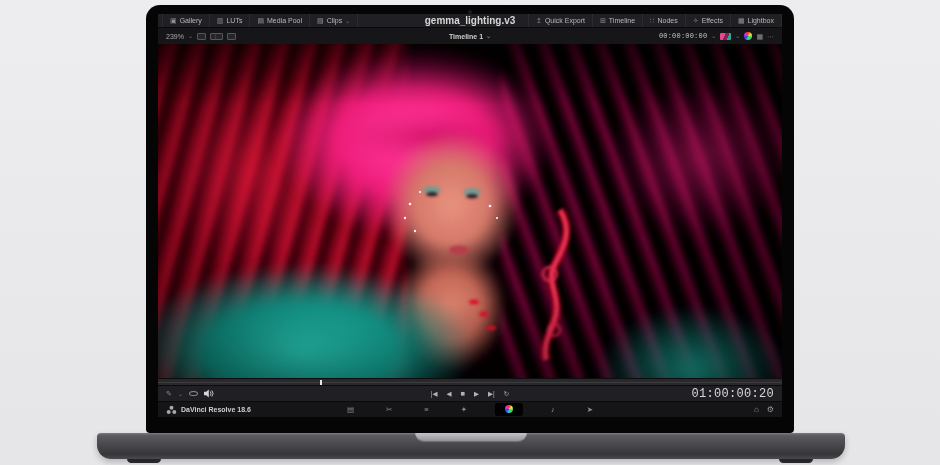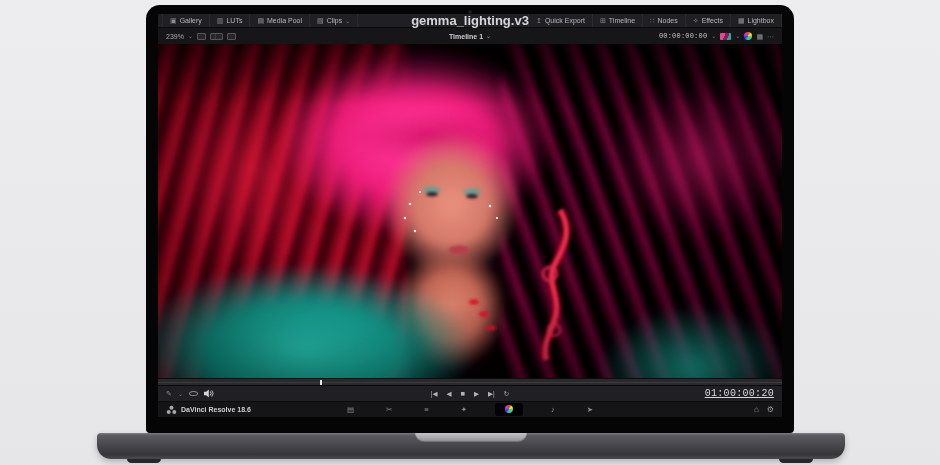--- a/index.html
+++ b/index.html
@@ -31,21 +31,21 @@
   .row1 { height:14px; flex:0 0 14px; background:#202024; border-bottom:1px solid #0a0a0b;
           display:flex; align-items:center; position:relative; font-size:7px; }
   .tb-group { display:flex; height:100%; align-items:stretch; }
   .tb-group.right { margin-left:auto; }
   .tb-btn { display:flex; align-items:center; gap:3px; padding:0 7px; border-right:1px solid #2c2c30; cursor:default; }
   .tb-group.left .tb-btn:first-child { border-left:1px solid #2c2c30; margin-left:4px; }
   .tb-group.right .tb-btn:first-child { border-left:1px solid #2c2c30; }
   .glyph { font-size:7px; color:#8e8e92; line-height:1; }
   .chev { font-size:6px; color:#7a7a7e; line-height:1; }
   .proj-title { position:absolute; left:50%; transform:translateX(-50%);
-                font-size:13px; font-weight:bold; color:#d6d6d8; white-space:nowrap; }
+                font-size:10px; font-weight:bold; color:#d6d6d8; white-space:nowrap; }
 
   
   .row2 { height:16px; flex:0 0 16px; background:#161618; display:flex; align-items:center;
           position:relative; font-size:7px; padding:0 8px; color:#a9a9ac; }
   .row2-left, .row2-right { display:flex; align-items:center; gap:4px; }
   .row2-right { margin-left:auto;padding-left:8px; }
   .tgl { width:9px; height:7px; border:1px solid #55555a; border-radius:1px; background:#26262a; }
   .tgl.wide { width:13px; background:linear-gradient(90deg,#26262a 0 4px,#3a3a3f 4px 5px,#26262a 5px); }
   .timeline-sel { position:absolute; left:50%; transform:translateX(-50%); display:flex; gap:3px;
                   align-items:center; font-weight:bold; color:#cfcfd1; white-space:nowrap; }
@@ -261,21 +261,21 @@
           </svg>
         </div>
         <div class="trans-center">
           <span>|◀</span>
           <span>◀</span>
           <span class="big">■</span>
           <span>▶</span>
           <span>▶|</span>
           <span>↻</span>
         </div>
-        <div class="trans-right tc" style="font-size:10px;color:#d8d8da;text-decoration:underline;">01:00:00:20</div>
+        <div class="trans-right tc" style="font-size:12px;color:#d8d8da;">01:00:00:20</div>
       </div>
 
       <div class="pagebar">
         <div class="brand">
           <svg width="11" height="10" viewBox="0 0 11 10">
             <circle cx="5.5" cy="2.7" r="2" fill="#a8a8ab"></circle>
             <circle cx="2.7" cy="7.1" r="2" fill="#a8a8ab"></circle>
             <circle cx="8.3" cy="7.1" r="2" fill="#a8a8ab"></circle>
           </svg>
           <span>DaVinci Resolve 18.6</span>

